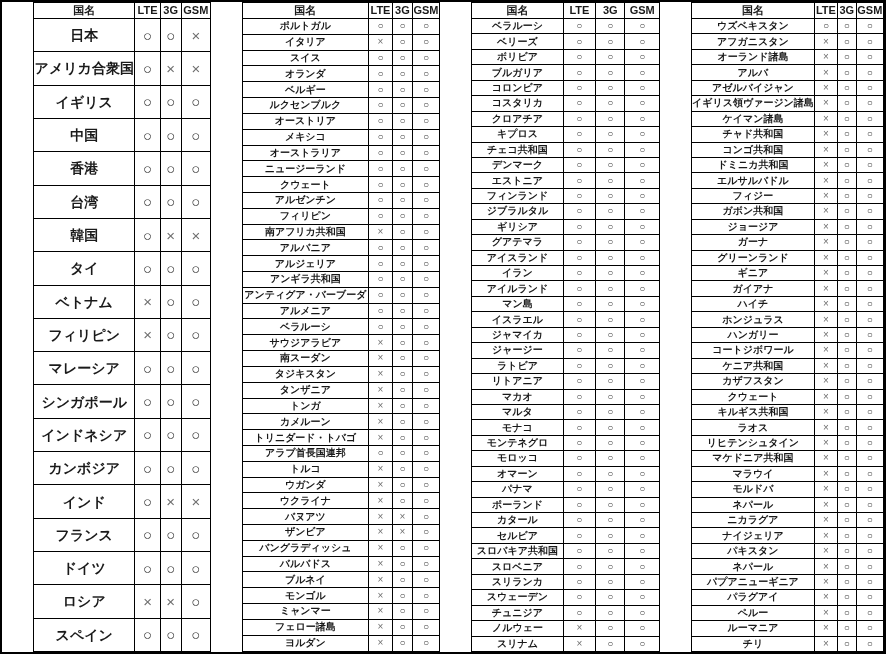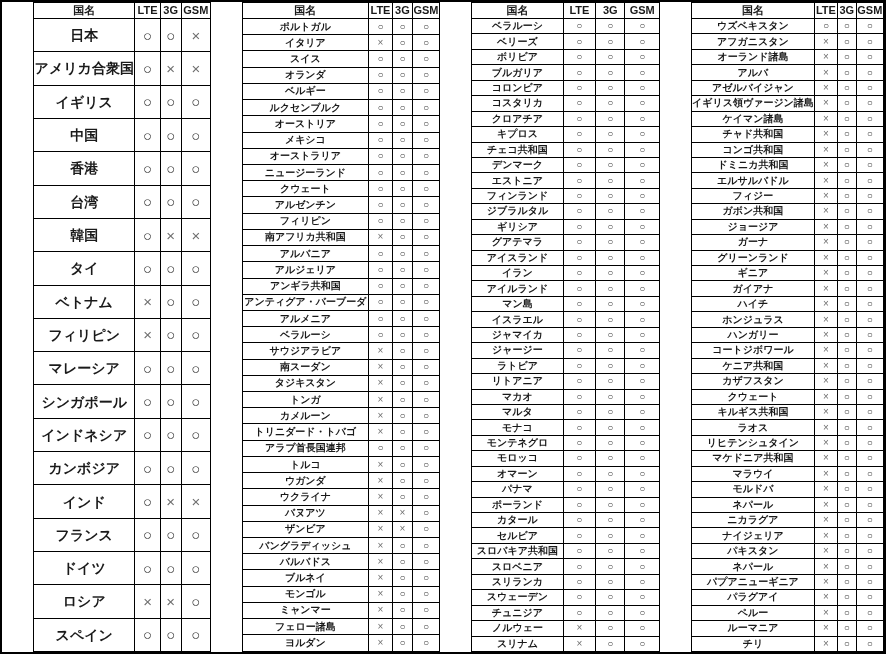--- a/index.html
+++ b/index.html
@@ -314,20 +314,26 @@
           <td class="mark-cell mk-o">○</td>
           <td class="mark-cell mk-o">○</td>
         </tr>
         <tr>
           <td class="name-cell">タジキスタン</td>
           <td class="mark-cell mk-x">×</td>
           <td class="mark-cell mk-o">○</td>
           <td class="mark-cell mk-o">○</td>
         </tr>
         <tr>
+          <td class="name-cell">タンザニア</td>
+          <td class="mark-cell mk-x">×</td>
+          <td class="mark-cell mk-o">○</td>
+          <td class="mark-cell mk-o">○</td>
+        </tr>
+        <tr>
           <td class="name-cell">トンガ</td>
           <td class="mark-cell mk-x">×</td>
           <td class="mark-cell mk-o">○</td>
           <td class="mark-cell mk-o">○</td>
         </tr>
         <tr>
           <td class="name-cell">カメルーン</td>
           <td class="mark-cell mk-x">×</td>
           <td class="mark-cell mk-o">○</td>
           <td class="mark-cell mk-o">○</td>

